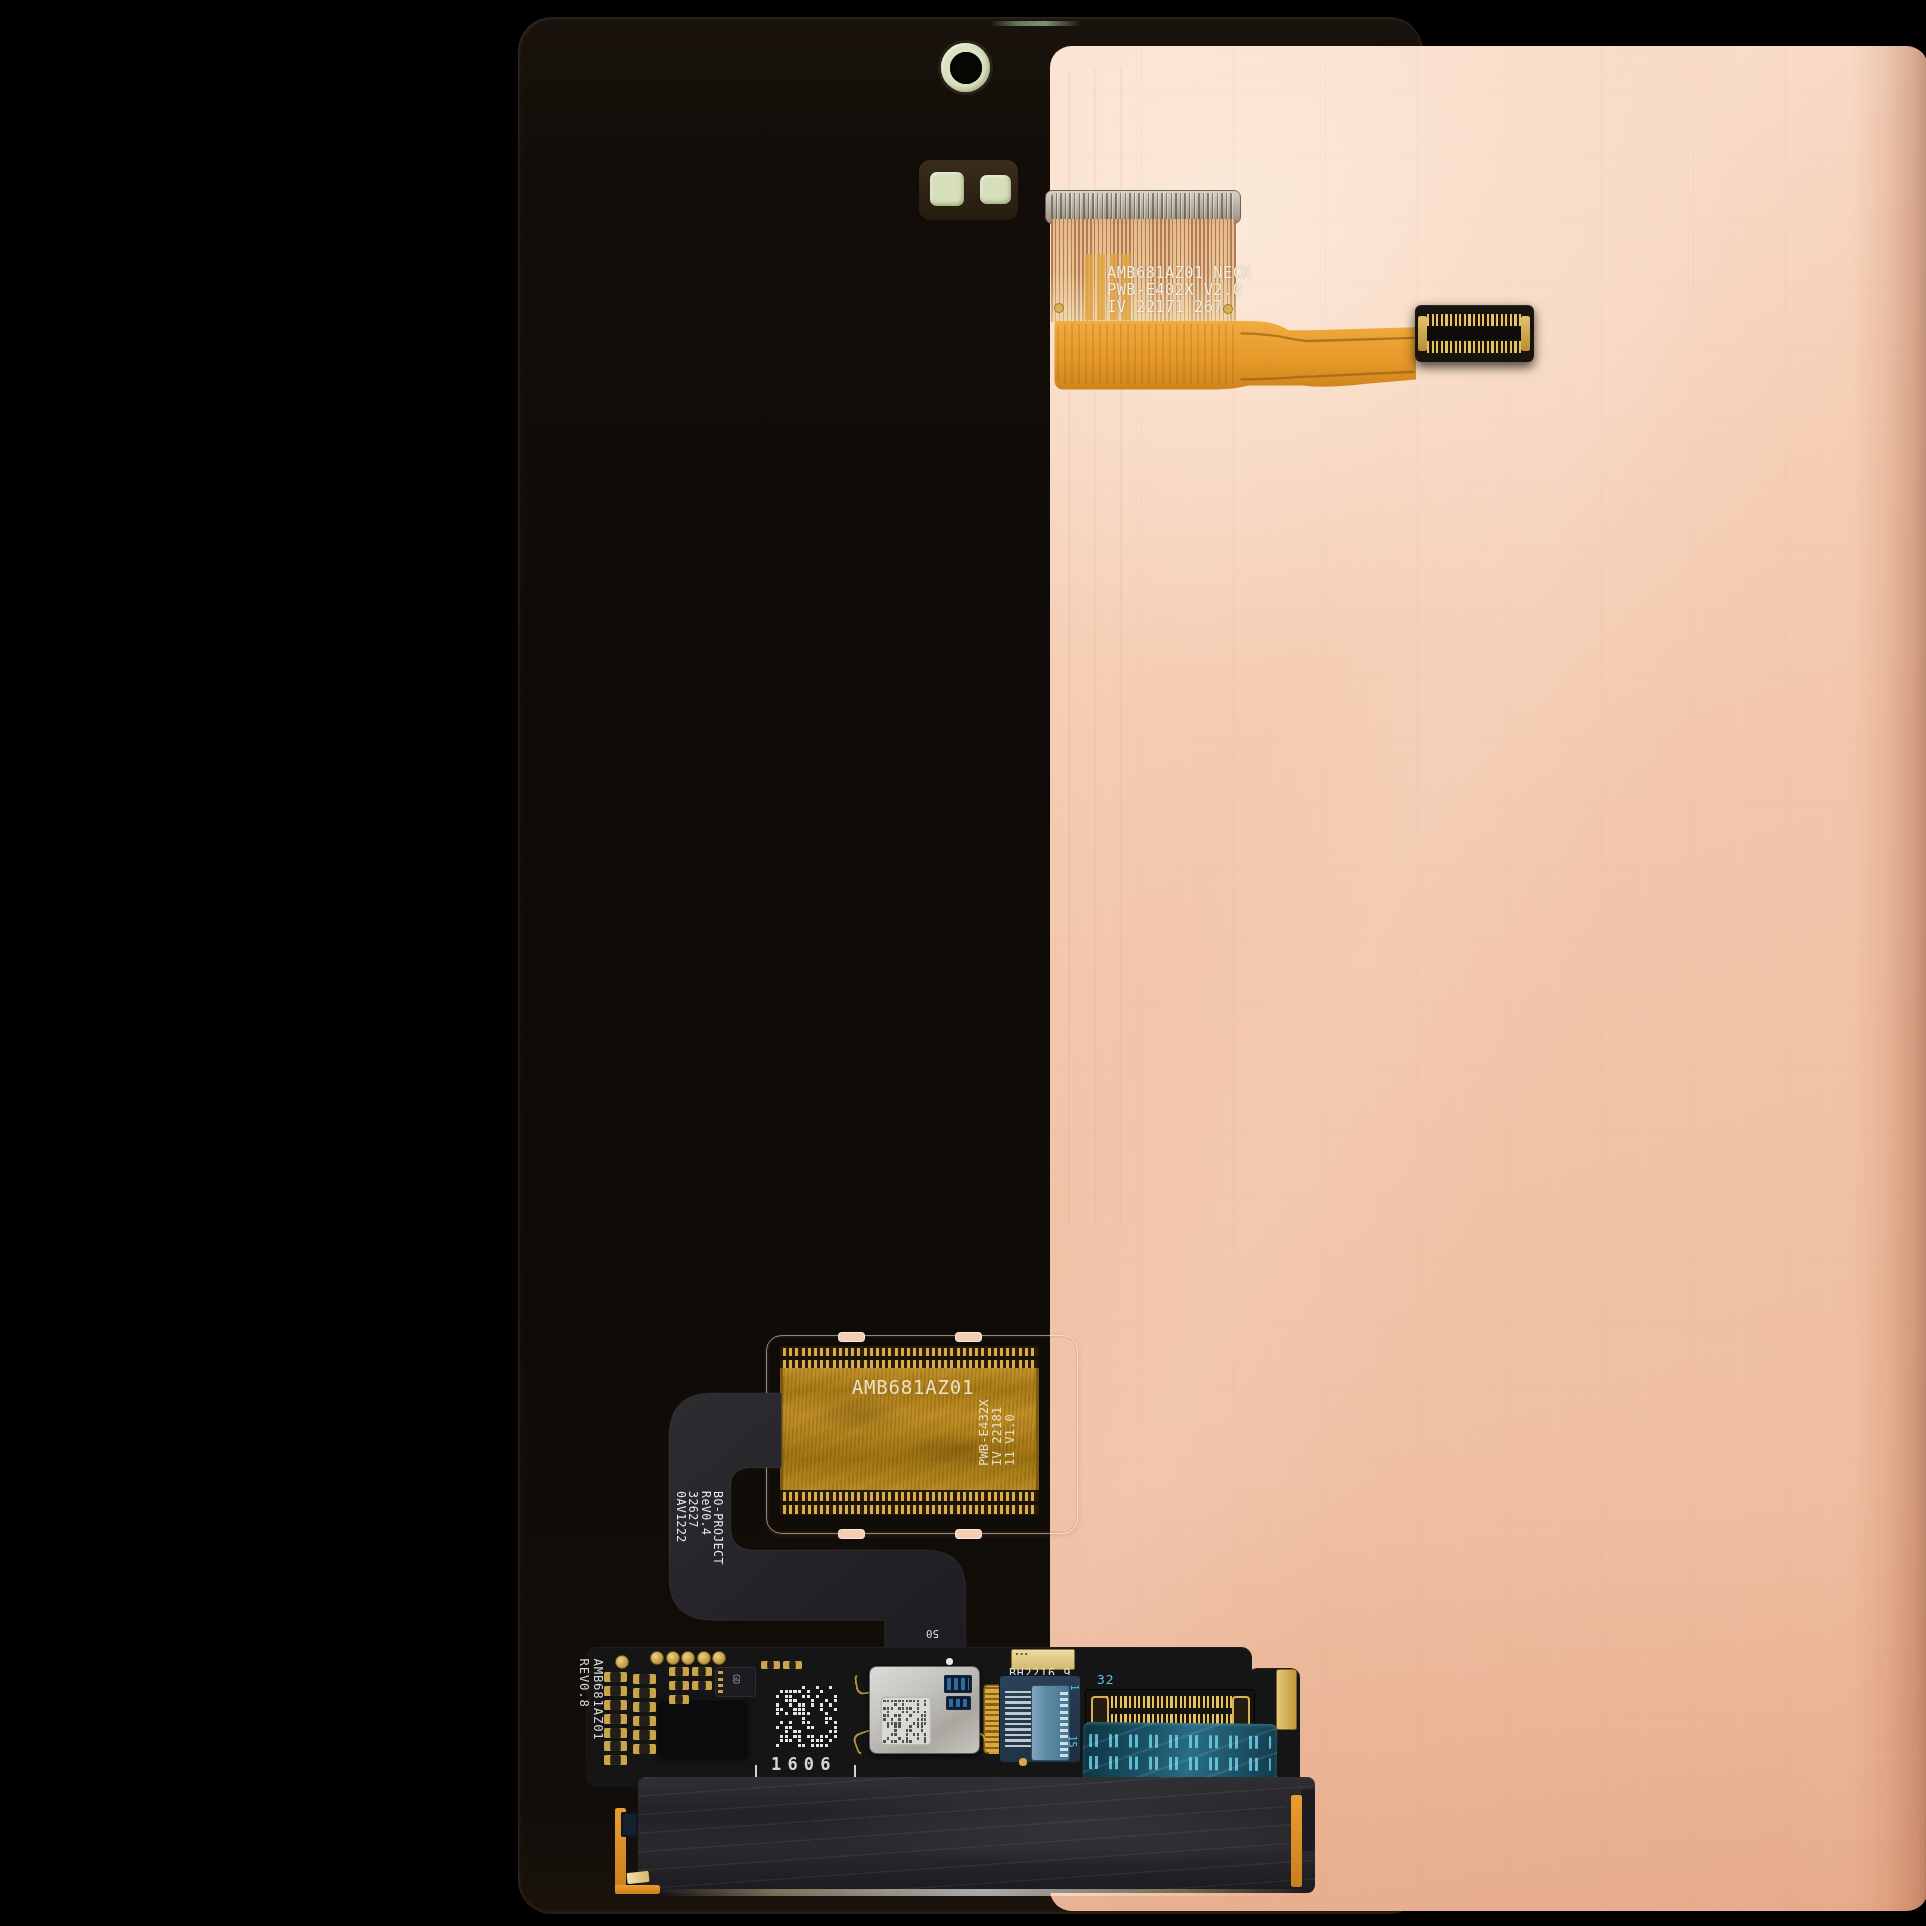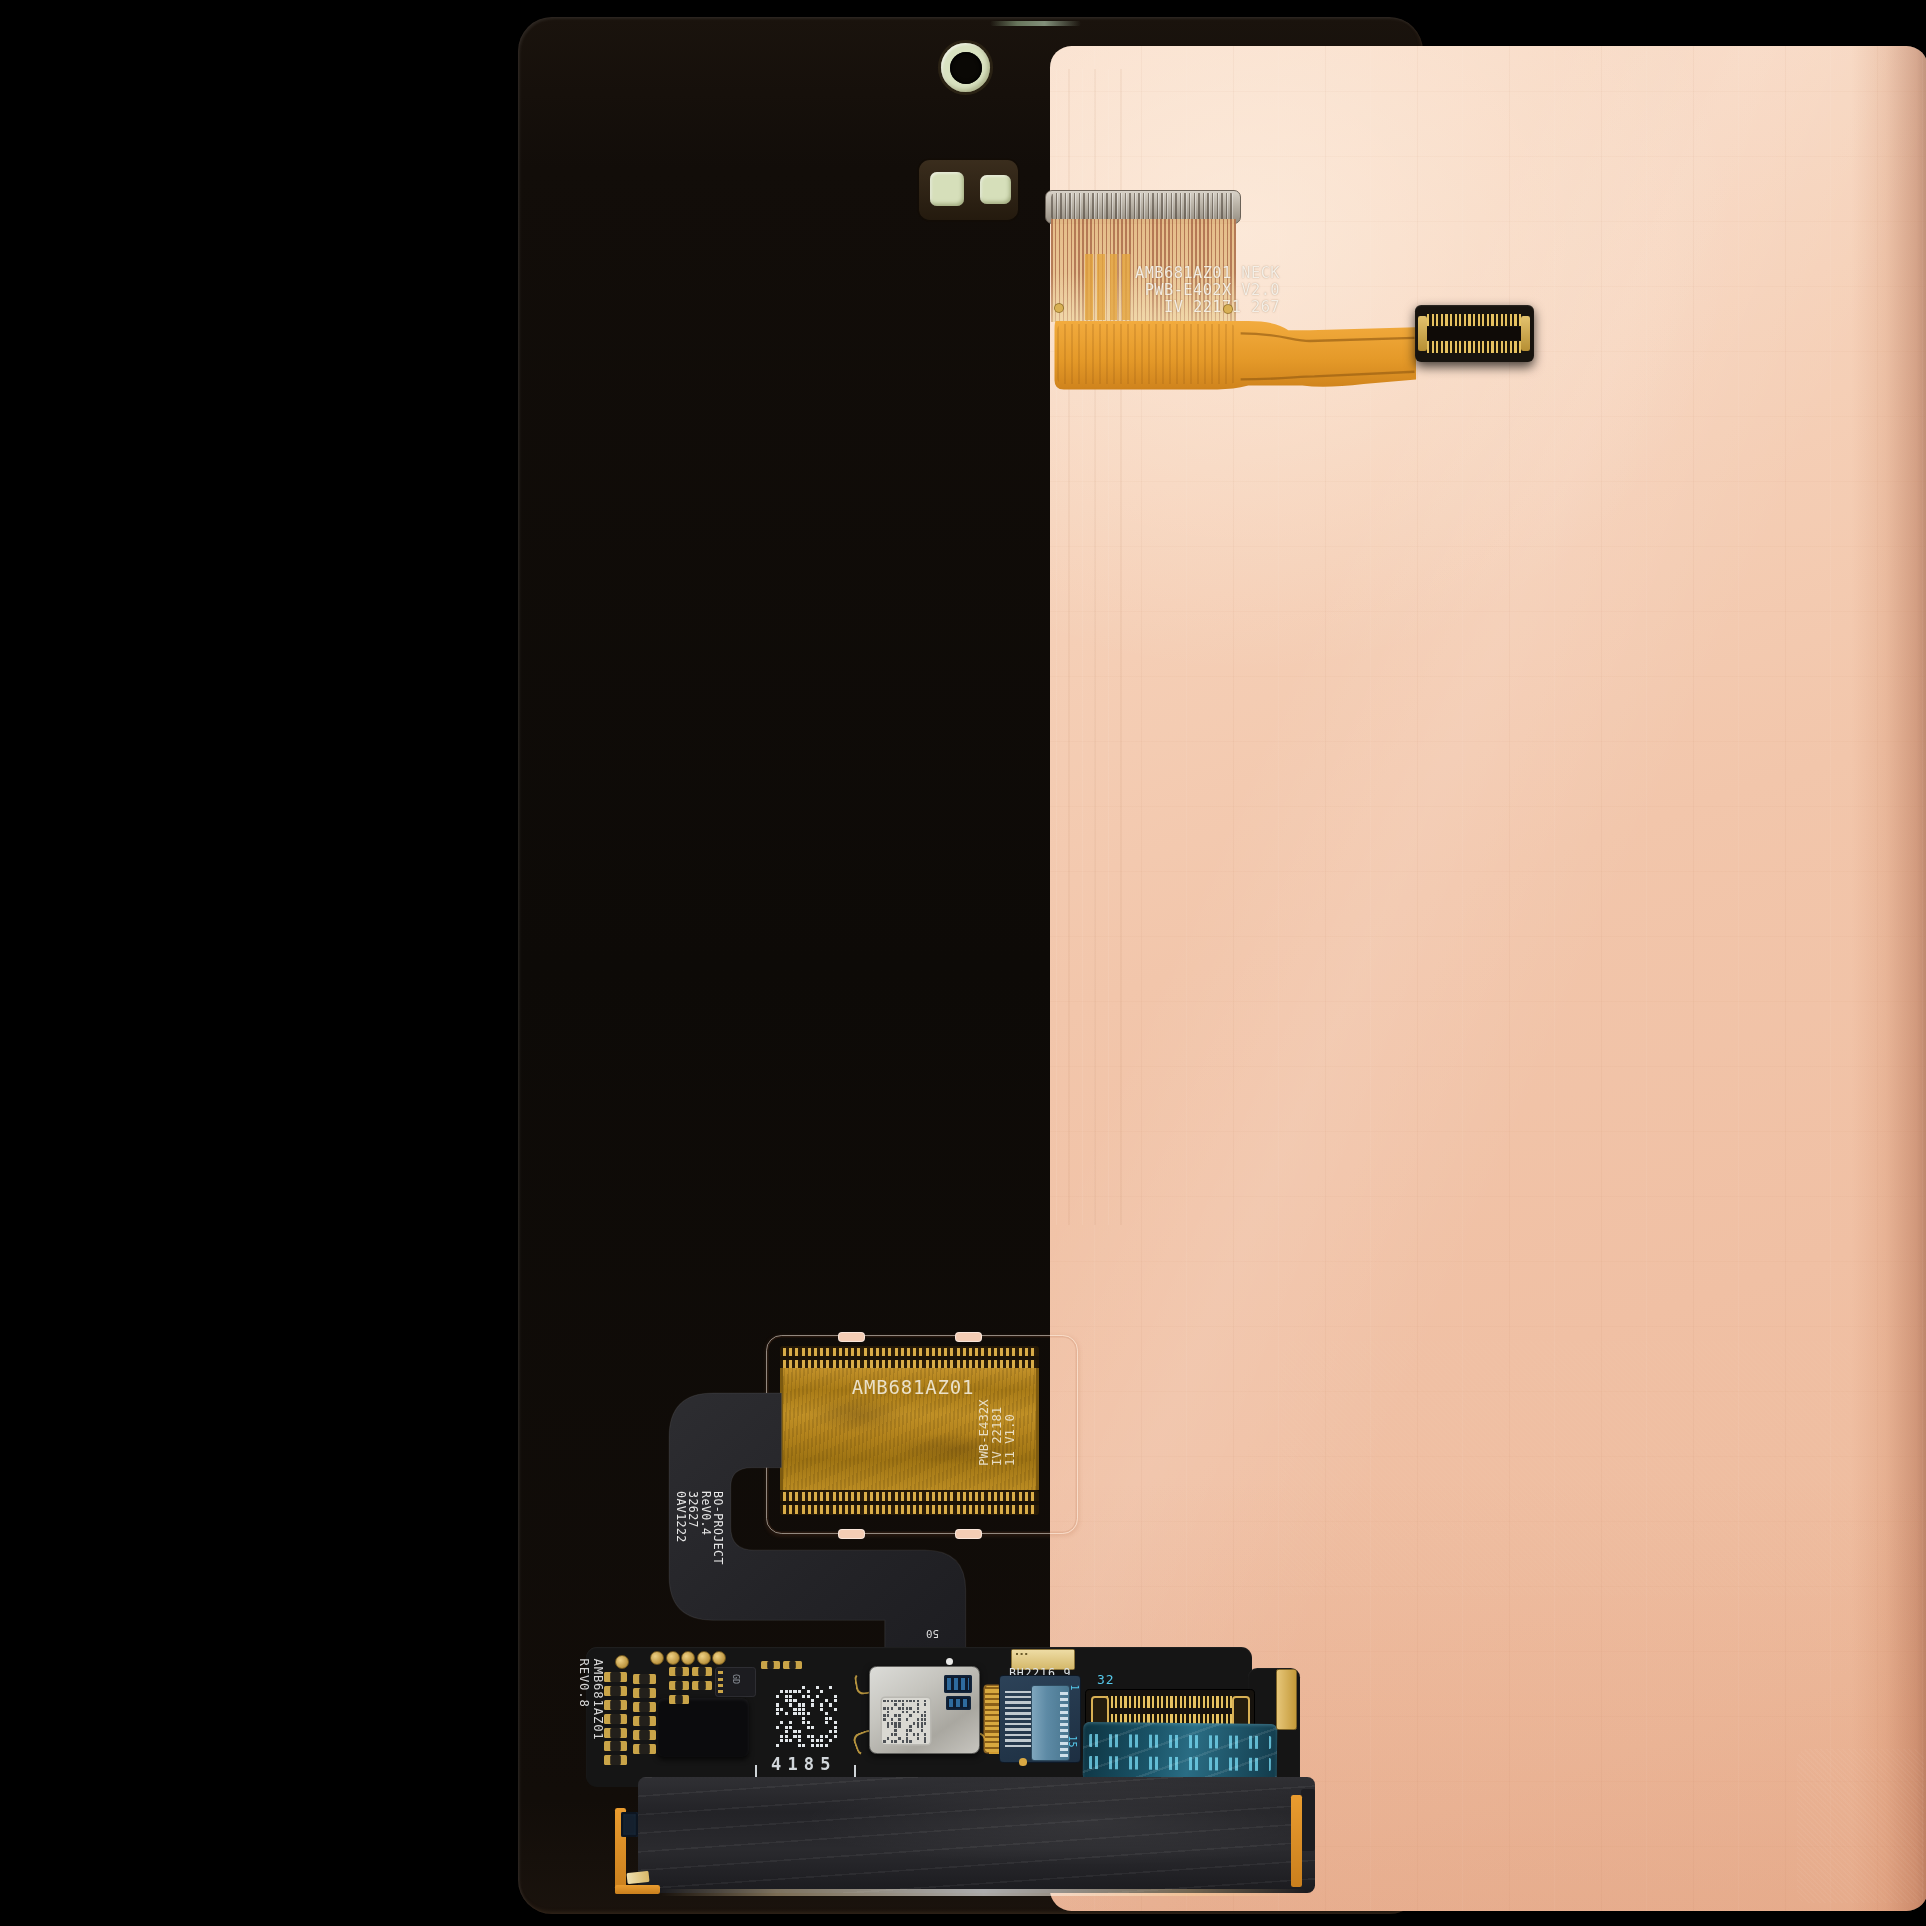--- a/index.html
+++ b/index.html
@@ -48,21 +48,21 @@
   #bond-strip:after{content:"";position:absolute;inset:2.3px 4.6px;border-radius:4.6px;
           background:repeating-linear-gradient(90deg,rgba(70,60,50,.55) 0 1.5px,rgba(255,255,255,.35) 1.5px 2.3px,transparent 2.3px 4.6px);}
   #flex-traces{left:1051px;top:219px;width:185px;height:103px;
           background:linear-gradient(180deg,rgba(231,193,140,.95),rgba(240,213,164,.88));}
   #flex-traces:before{content:"";position:absolute;inset:0;
           background:repeating-linear-gradient(90deg,rgba(158,88,58,.70) 0 1.5px,rgba(218,165,112,.22) 1.5px 3.9px);}
   #flex-traces:after{content:"";position:absolute;left:0;top:52%;width:100%;height:48%;
           background:linear-gradient(180deg,transparent,rgba(244,224,178,.55));}
   #flex-fingers{left:1085px;top:254px;width:46px;height:66px;opacity:.8;
           background:repeating-linear-gradient(90deg,#e4a53f 0 7.7px,rgba(240,205,150,.25) 7.7px 12.3px);}
-  #topflex-text{left:1107px;top:265px;width:173px;height:54px;text-align:right;
+  #topflex-text{left:1107px;top:265px;width:173px;height:54px;
           font-size:15.4px;line-height:17px;letter-spacing:0.4px;color:rgba(247,244,238,.92);
           text-shadow:0 0 1.5px rgba(120,80,40,.55);}
   #flex-body-stripes{left:1057px;top:324px;width:179px;height:60px;border-radius:6.2px;
           background:repeating-linear-gradient(90deg,rgba(150,90,20,.22) 0 2.3px,transparent 2.3px 7px);}
   .gold-dot{width:7.7px;height:7.7px;border-radius:50%;background:#d8b054;box-shadow:0 0 0 0.8px #8a6a20;}
   #neck-conn{left:1415px;top:305px;width:119px;height:57px;border-radius:6.2px;background:#17130e;
           box-shadow:0 4.6px 10.8px rgba(0,0,0,.7), inset 0 0.8px 1.5px rgba(255,255,255,.12);}
   .pinrow{left:12.3px;width:94px;height:11.6px;background:repeating-linear-gradient(90deg,#e6c261 0 2.3px,#1b1508 2.3px 4.6px);}
   #neck-conn .mid{left:12.3px;top:21.6px;width:94px;height:13px;background:#0f0b07;}
   .conncap{width:9.2px;height:35px;border-radius:2.3px;background:linear-gradient(180deg,#e3c26e,#b68f33);}
@@ -366,21 +366,21 @@
       <span style="position: absolute; left: 46px; top: 55px; width: 3.2px; height: 3.2px; background: rgb(226, 230, 233);"></span>
       <span style="position: absolute; left: 55px; top: 55px; width: 3.2px; height: 3.2px; background: rgb(226, 230, 233);"></span>
       <span style="position: absolute; left: 1.5px; top: 60px; width: 3.2px; height: 3.2px; background: rgb(226, 230, 233);"></span>
       <span style="position: absolute; left: 24px; top: 60px; width: 3.2px; height: 3.2px; background: rgb(226, 230, 233);"></span>
       <span style="position: absolute; left: 28px; top: 60px; width: 3.2px; height: 3.2px; background: rgb(226, 230, 233);"></span>
       <span style="position: absolute; left: 37px; top: 60px; width: 3.2px; height: 3.2px; background: rgb(226, 230, 233);"></span>
       <span style="position: absolute; left: 42px; top: 60px; width: 3.2px; height: 3.2px; background: rgb(226, 230, 233);"></span>
       <span style="position: absolute; left: 46px; top: 60px; width: 3.2px; height: 3.2px; background: rgb(226, 230, 233);"></span>
       <span style="position: absolute; left: 51px; top: 60px; width: 3.2px; height: 3.2px; background: rgb(226, 230, 233);"></span>
     </div>
-  <div class="abs" id="pcb-2512">4185</div>
+  <div class="abs" id="pcb-2512">1606</div>
   <div class="abs" id="br-l"></div>
   <div class="abs" id="br-r"></div>
 
   <div class="abs gold-arc" style="left:855px;top:1671px;transform:rotate(-10deg);"></div>
   <div class="abs gold-arc" style="left:855px;top:1731px;transform:rotate(70deg);"></div>
   <div class="abs gold-arc" style="left:965px;top:1734px;transform:rotate(160deg);"></div>
   <div class="abs" id="module-silver">
     <div class="abs" id="qr-silver">
         <span style="position: absolute; left: 1.5px; top: 1.5px; width: 2.7px; height: 2.7px; background: rgb(78, 82, 87);"></span>
         <span style="position: absolute; left: 5.2px; top: 1.5px; width: 2.7px; height: 2.7px; background: rgb(78, 82, 87);"></span>

